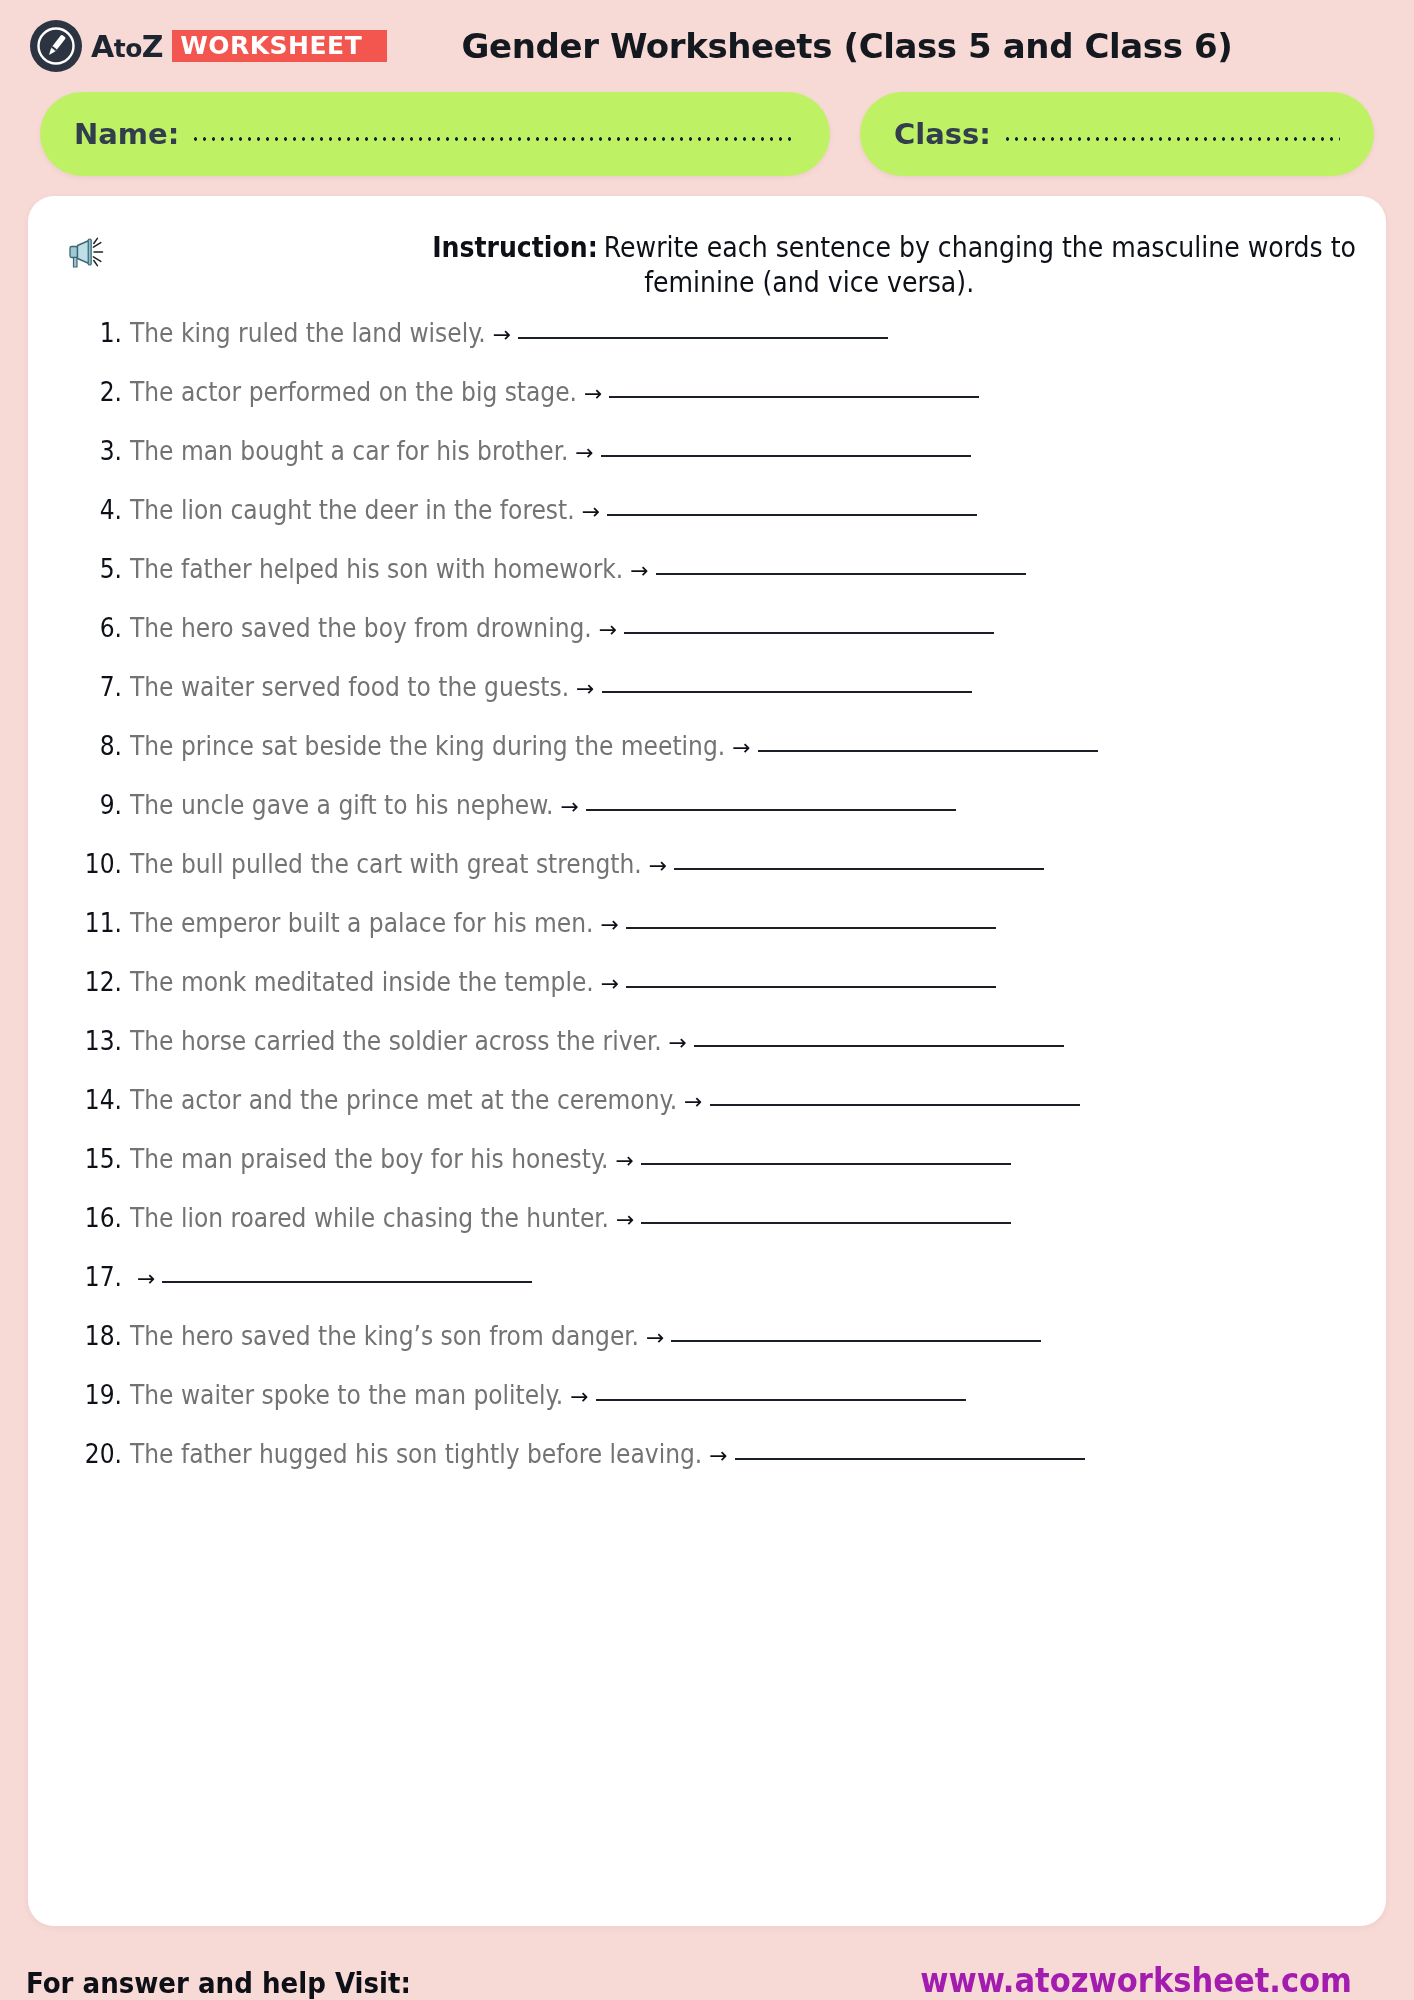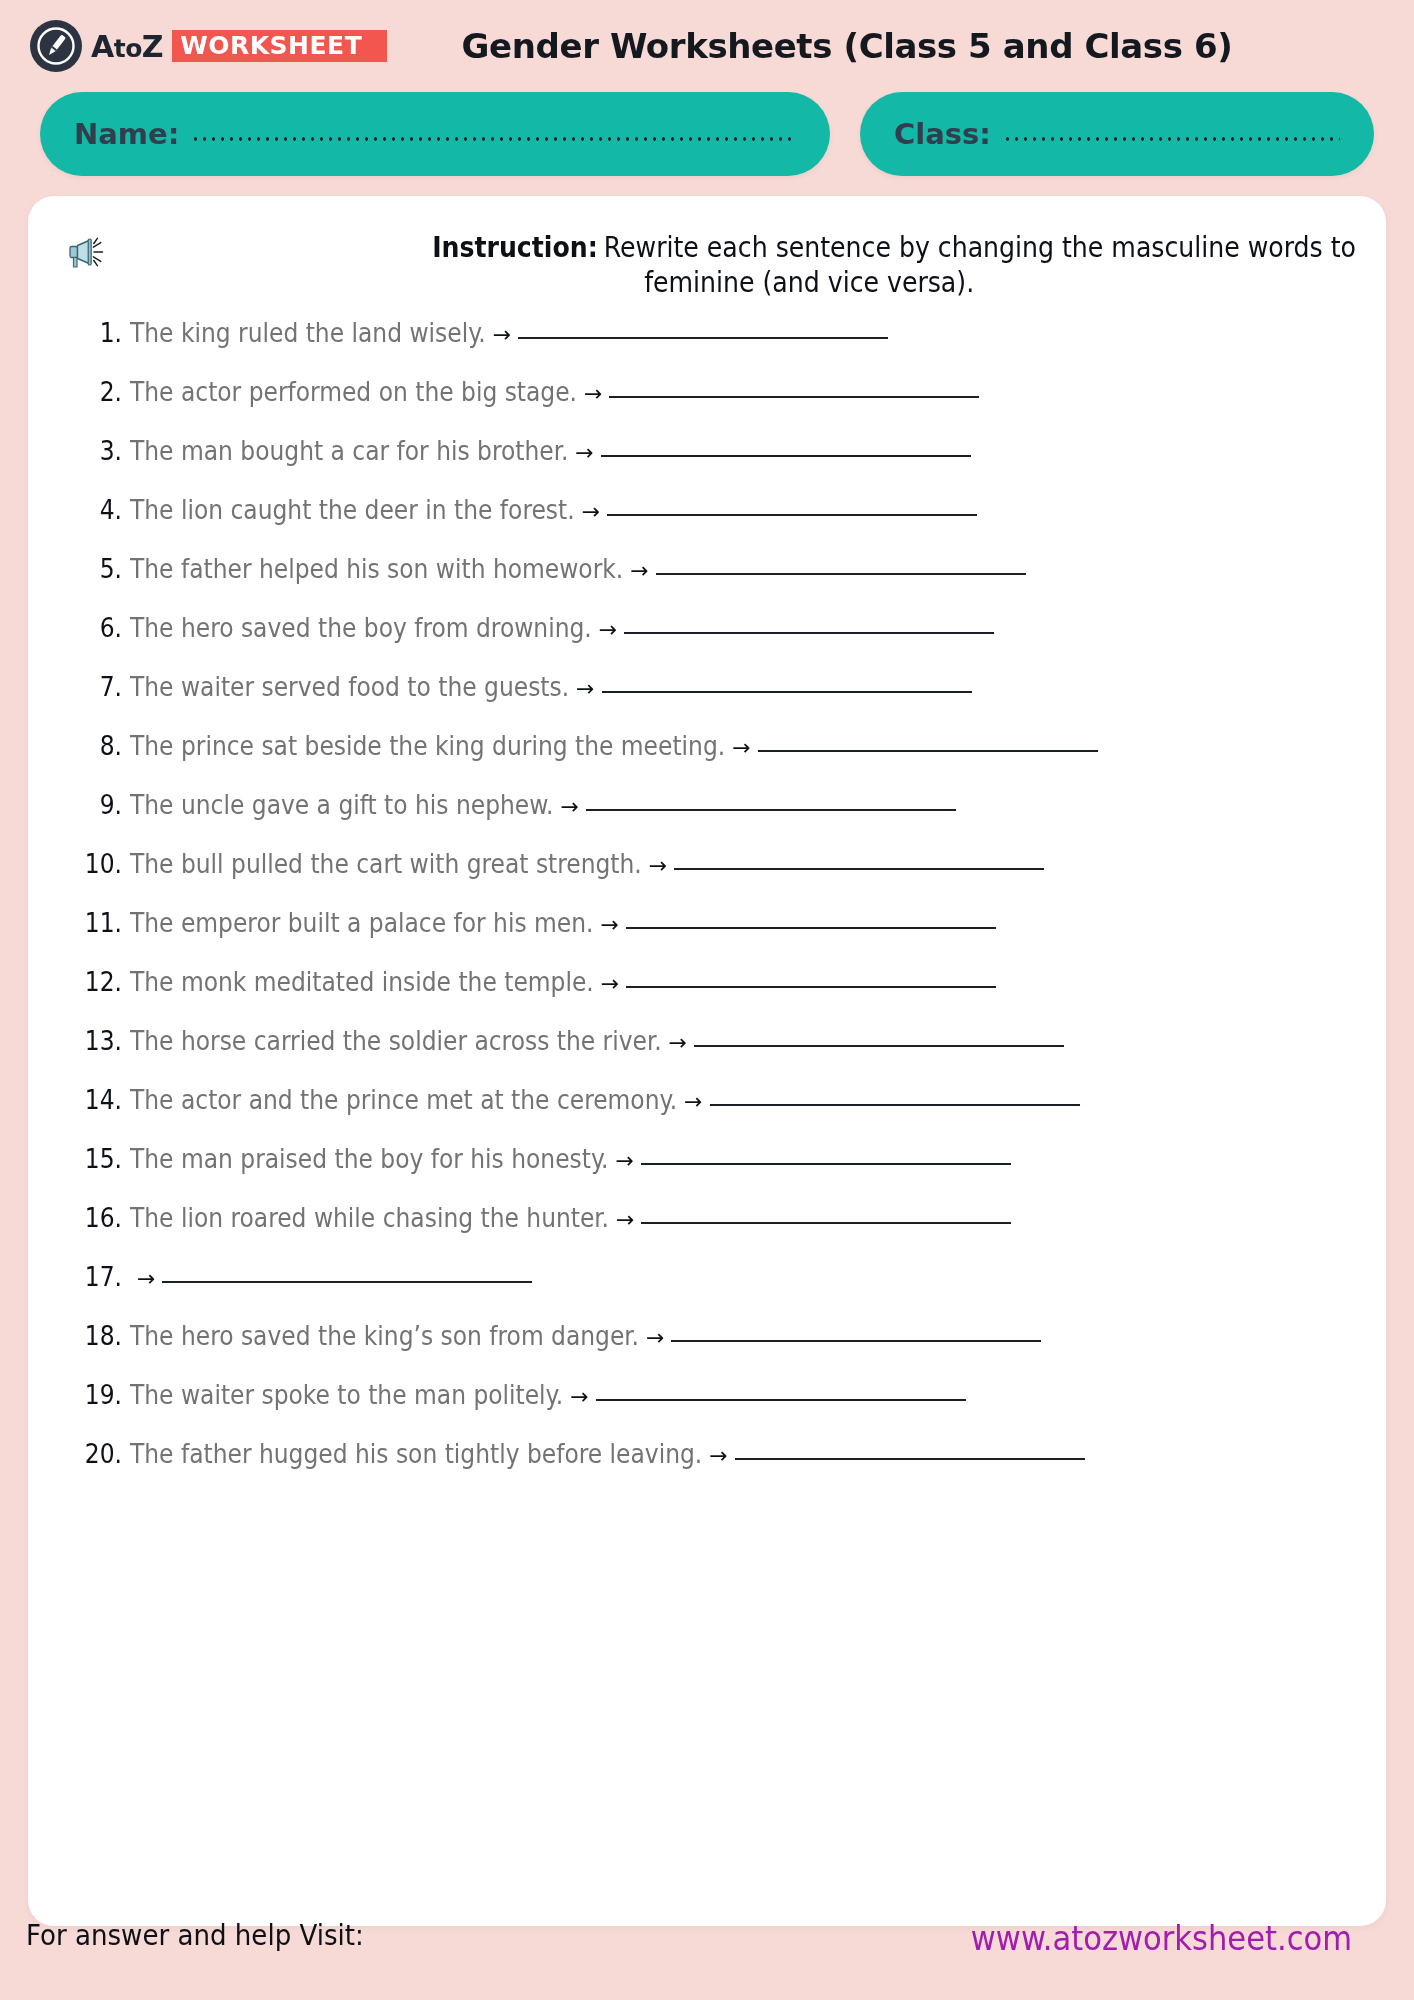--- a/index.html
+++ b/index.html
@@ -85,21 +85,21 @@
   
   .idrow {
     display: flex;
     gap: 30px;
     padding: 0 40px;
     height: 84px;
     align-items: stretch;
   }
 
   .field {
-    background: #14b8a6;
+    background: #bef264;
     border-radius: 46px;
     display: flex;
     align-items: center;
     padding: 0 34px;
     box-shadow: 0 2px 5px rgba(120,70,70,0.07);
     justify-content: space-between;
   }
   .field.name  { flex: 0 0 790px; }
   .field.class { flex: 1 1 auto; }
 
@@ -211,22 +211,23 @@
     position: relative;
     top: -3px;
   }
 
   
   .footer {
     position: absolute;
     left: 0; right: 0; bottom: 0;
     height: 82px;
     display: flex;
-    align-items: flex-start;
+    align-items: flex-end;
     padding: 0 40px 0 26px;
+    font-weight: bold;
   }
   .footer-left {
     font-family: "DejaVu Sans Condensed", "Liberation Sans Narrow", "Liberation Sans", sans-serif;
     font-size: 29px;
     color: #0d1117;
     white-space: nowrap;
   }
   .footer-right {
     margin-left: auto;
     margin-right: 22px;

